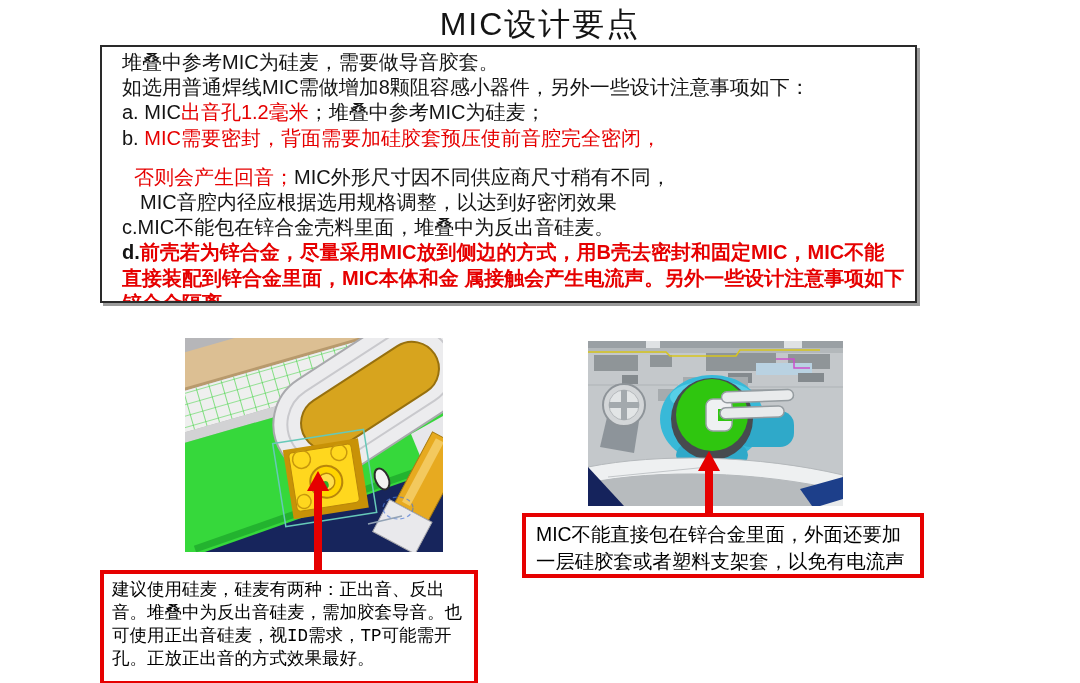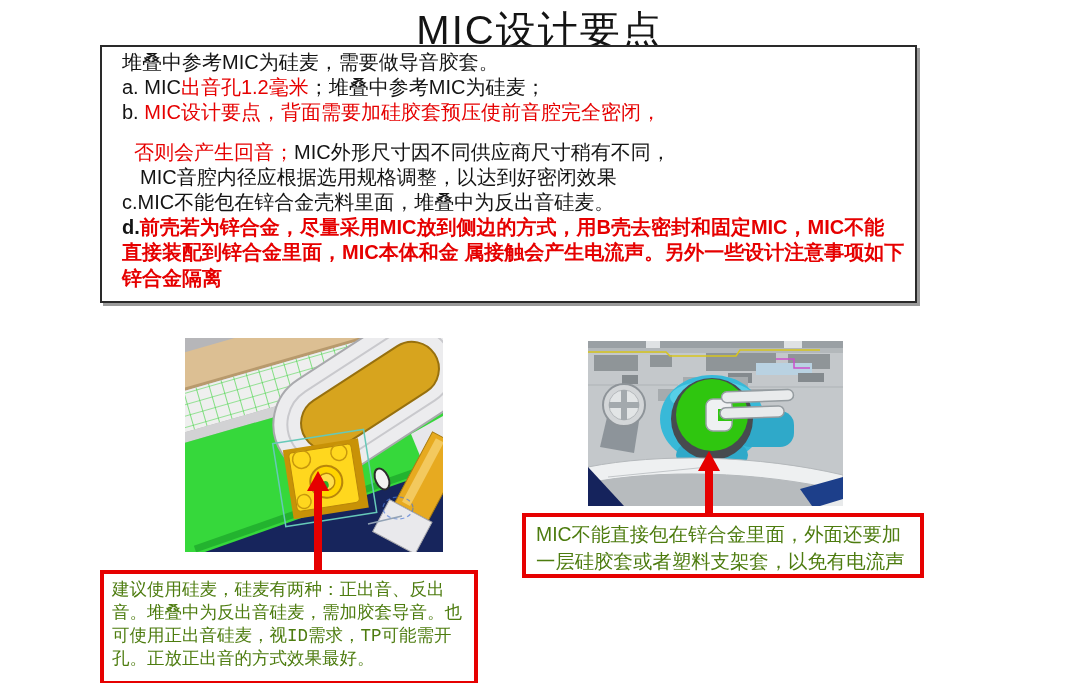--- a/index.html
+++ b/index.html
@@ -2,55 +2,56 @@
 <html style="--accent-red: #e60000; --pcb-green: #36d83b; --navy: #17255c; --mic-gold: #ffd71e; --boot-cyan: #38b9d8; --mic-green: #2fc60f;"><head>
 <meta charset="utf-8">
 <style>
   html,body{margin:0;padding:0;background:#ffffff;}
   .slide{
     position:relative;width:1080px;height:683px;background:#ffffff;overflow:hidden;
     font-family:"Liberation Sans","DejaVu Sans",sans-serif;color:#141414;
   }
   .title{
     position:absolute;left:0;top:3px;width:1080px;text-align:center;
-    font-size:40px;letter-spacing:2px;color:#141414;
+    font-size:32px;letter-spacing:2px;color:#141414;
   }
   .notes-box{
     position:absolute;left:100px;top:45px;width:817px;height:258px;
     box-sizing:border-box;border:2px solid #2a2a2a;background:#ffffff;
     box-shadow:3px 3px 0 #9b9b9b;padding:3px 20px;white-space:nowrap;overflow:hidden;
     font-size:20px;line-height:25.2px;
   }
   .note-line{white-space:nowrap;}
   .seg.k{color:#141414;}
   .seg.kb{color:#141414;font-weight:bold;}
   .seg.r{color:var(--accent-red,#e60000);}
   .seg.rb{color:var(--accent-red,#e60000);font-weight:bold;text-align:center;}
   .figure{position:absolute;}
   .callout{
     position:absolute;box-sizing:border-box;background:#ffffff;
-    border:4px solid var(--accent-red,#e60000);color:#4d7c0f;overflow:hidden;
+    border:4px solid var(--accent-red,#e60000);color:#000000;overflow:hidden;
   }
   .callout.left{left:100px;top:570px;width:378px;height:115px;padding:5px 8px;font-size:17.5px;line-height:23px;font-family:Liberation Mono, monospace;}
   .callout.right{left:522px;top:513px;width:402px;height:65px;padding:4px 10px;font-size:19.4px;line-height:27px;}
   .arrow{position:absolute;}
   .arrow svg{display:block;}
 </style>
 </head>
 <body>
 
 <div class="slide">
 
   <div class="title">MIC设计要点</div>
 
   <div class="notes-box">
     <div id="notes-lines">
         <div class="note-line"><span class="seg k">堆叠中参考MIC为硅麦，需要做导音胶套。</span></div>
+        <div class="note-line"><span class="seg k">如选用普通焊线MIC需做增加8颗阻容感小器件，另外一些设计注意事项如下：</span></div>
         <div class="note-line"><span class="seg k">a. MIC</span><span class="seg r">出音孔1.2毫米</span><span class="seg k">；堆叠中参考MIC为硅麦；</span></div>
-        <div class="note-line"><span class="seg k">b. </span><span class="seg r">MIC设计要点，背面需要加硅胶套预压使前音腔完全密闭，</span></div>
+        <div class="note-line"><span class="seg k">b. </span><span class="seg r">MIC需要密封，背面需要加硅胶套预压使前音腔完全密闭，</span></div>
         <div class="note-line" style="margin-left: 12px; margin-top: 14px;"><span class="seg r">否则会产生回音；</span><span class="seg k">MIC外形尺寸因不同供应商尺寸稍有不同，</span></div>
         <div class="note-line" style="margin-left: 18px;"><span class="seg k">MIC音腔内径应根据选用规格调整，以达到好密闭效果</span></div>
         <div class="note-line"><span class="seg k">c.MIC不能包在锌合金壳料里面，堆叠中为反出音硅麦。</span></div>
         <div class="note-line"><span class="seg kb">d.</span><span class="seg rb">前壳若为锌合金，尽量采用MIC放到侧边的方式，用B壳去密封和固定MIC，MIC不能</span></div>
         <div class="note-line"><span class="seg rb">直接装配到锌合金里面，MIC本体和金 属接触会产生电流声。另外一些设计注意事项如下</span></div>
         <div class="note-line"><span class="seg rb">锌合金隔离</span></div>
       </div>
   </div>
 
   <div class="figure" style="left:185px;top:338px;width:258px;height:214px;">

